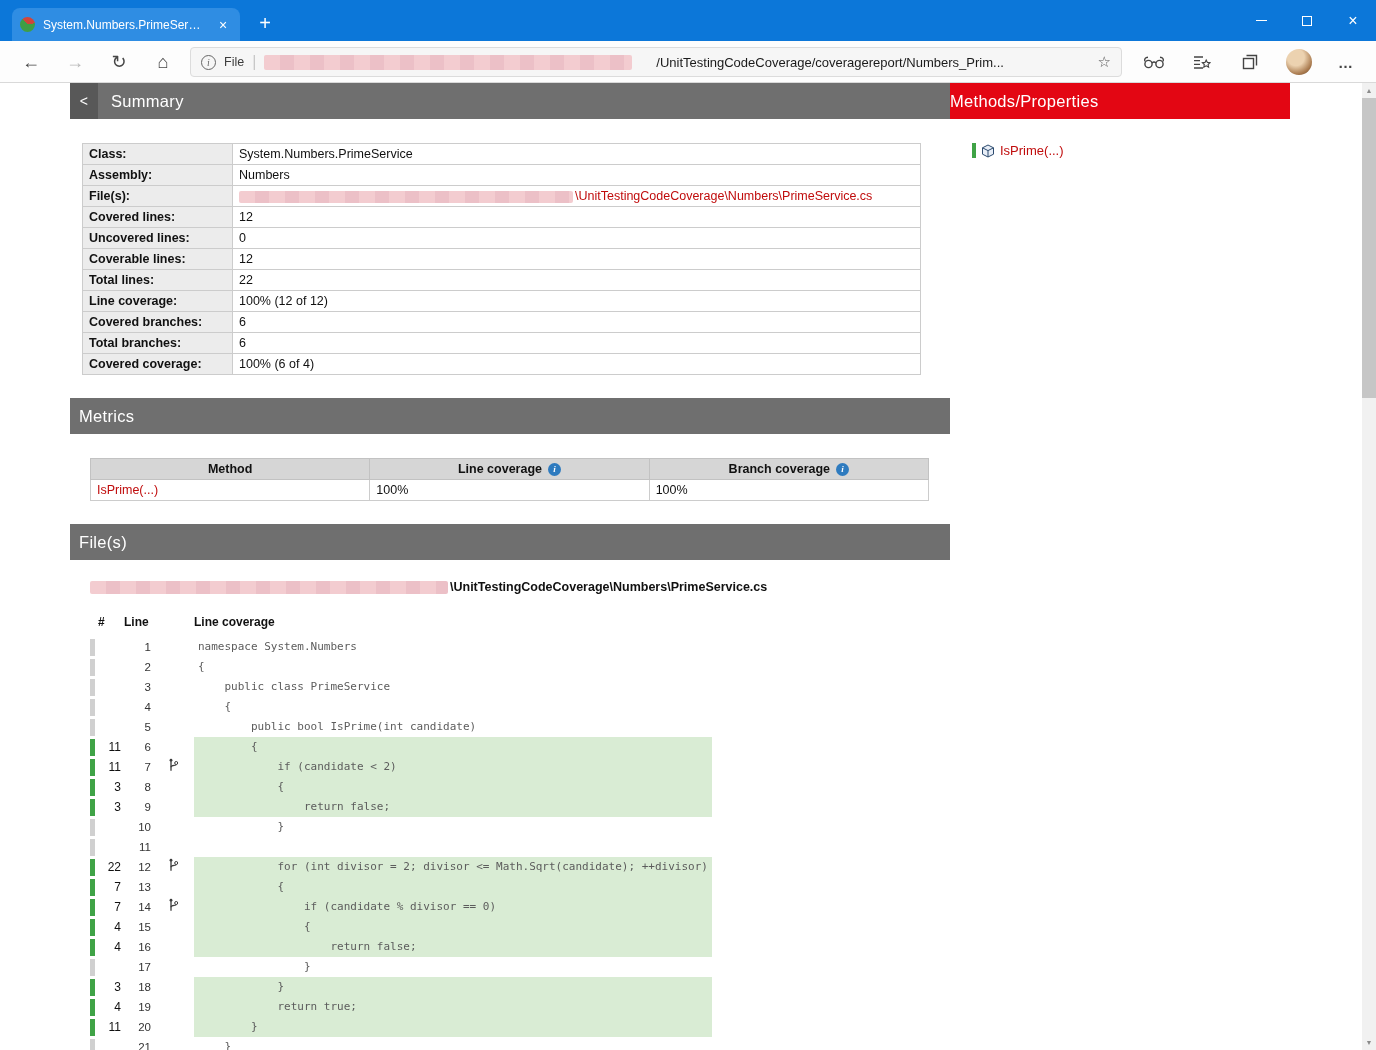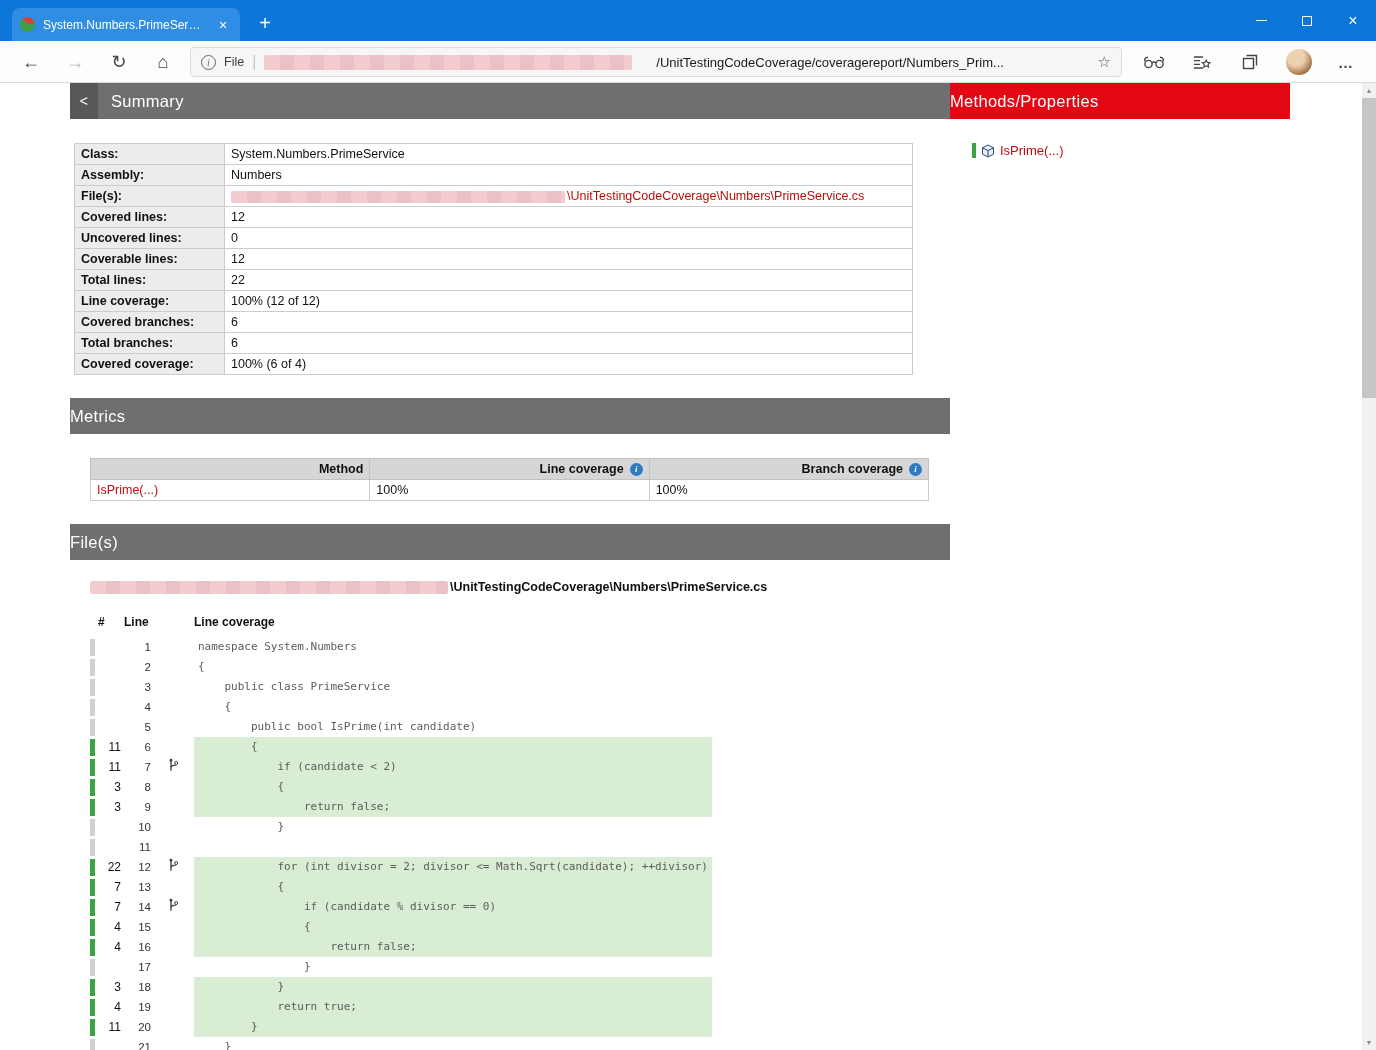--- a/index.html
+++ b/index.html
@@ -48,34 +48,34 @@
   .avatar { position:absolute; top:8px; width:26px; height:26px; border-radius:50%;
             background:radial-gradient(circle at 38% 32%, #ecd2b0 0 35%, #a97a4e 70%, #5d4027 100%); }
 
   
   .page { position:absolute; top:83px; left:0; width:1362px; height:967px; background:#fff; overflow:hidden; }
   .left-col  { position:absolute; left:70px;  top:0; width:880px; }
   .right-col { position:absolute; left:950px; top:0; width:340px; }
 
   .bar { height:36px; background:#6f6f6f; color:#fff; font-size:16.5px; display:flex;
          align-items:center; letter-spacing:.3px; }
-  .bar.plain { margin-top:23px; }
+  .bar.plain { padding-left:9px; margin-top:23px; }
   .back-btn { width:28px; height:36px; background:#585858; display:flex; align-items:center;
               justify-content:center; font-size:14px; cursor:default; }
   .bar-title { margin-left:13px; }
   .red-bar { background:#e30613; margin-top:0; }
 
-  table.kv { margin:24px 0 0 4px; border-collapse:collapse; width:839px; font-size:12.5px; color:#111; }
+  table.kv { margin:24px 0 0 12px; border-collapse:collapse; width:839px; font-size:12.5px; color:#111; }
   table.kv td { border:1px solid #ccc; height:21px; padding:0 6px; background:#fff; }
   table.kv td.lbl { width:150px; background:#ececec; font-weight:bold; }
   .red-link { color:#c00c0c; }
   .file-redact { width:334px; height:12px; margin-right:2px; vertical-align:middle; }
 
   table.metrics { margin:24px 0 0 20px; border-collapse:collapse; width:839px; font-size:12.5px; color:#111; }
-  table.metrics th { background:#d6d6d6; text-align:right; font-weight:bold; border:1px solid #c2c2c2;
+  table.metrics th { background:#d6d6d6; text-align:center; font-weight:bold; border:1px solid #c2c2c2;
                      height:21px; padding:0 6px; width:280px; }
   table.metrics td { border:1px solid #ccc; height:21px; padding:0 6px; }
   .info-i { display:inline-flex; width:13px; height:13px; border-radius:50%; background:#2e7bbf;
             color:#fff; font-size:9px; font-style:italic; align-items:center; justify-content:center;
             margin-left:6px; vertical-align:1px; font-family:"Liberation Serif",serif; }
 
   .file-path { margin:20px 0 0 20px; font-size:12.5px; font-weight:bold; color:#111; height:17px; }
   .path-redact { width:358px; height:13px; margin-right:2px; vertical-align:middle; }
 
   table.code { margin:16px 0 0 20px; border-collapse:collapse; }

